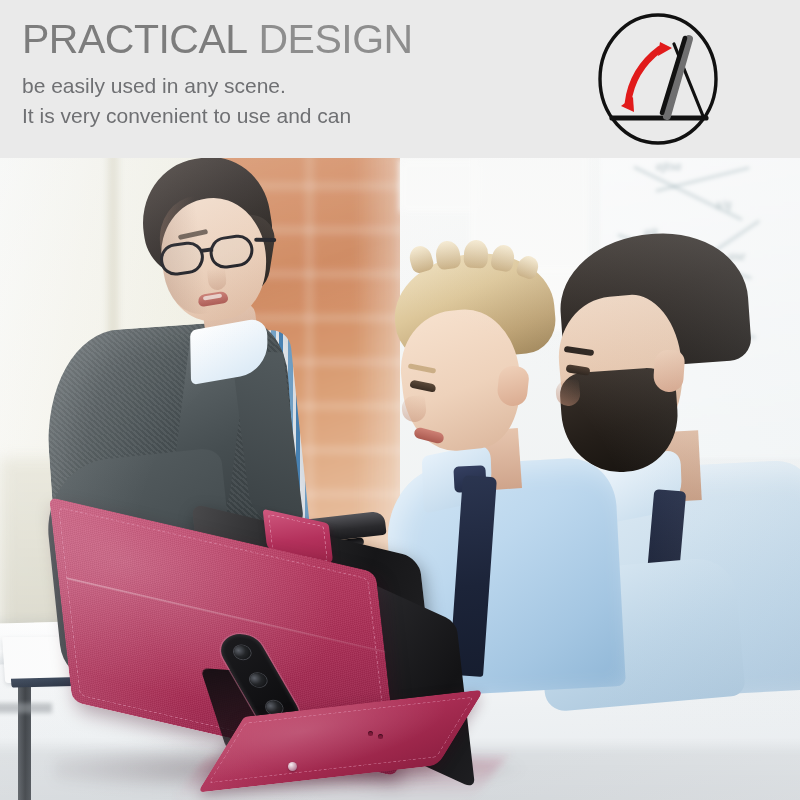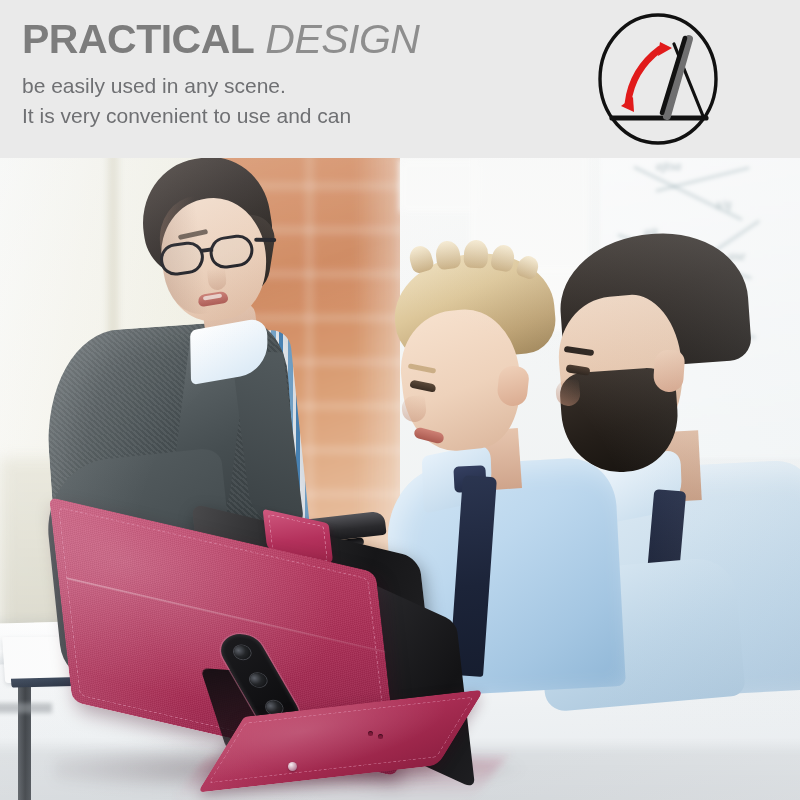--- a/index.html
+++ b/index.html
@@ -14,22 +14,22 @@
   
   .header {
     position:absolute; left:0; top:0; width:800px; height:158px;
     background:#eaeaea;
   }
   .header-text { position:absolute; left:22px; top:14px; width:540px; }
   .title {
     font-size:41px; line-height:50px; letter-spacing:-0.5px;
     white-space:nowrap;
   }
-  .title .t-bold   { font-weight:bold; color:#7d7d7d; }
-  .title .t-light  { font-weight:normal; color:#8e8e8e;font-style:italic; }
+  .title .t-bold   { font-weight:normal; color:#7d7d7d; }
+  .title .t-light  { font-weight:normal; color:#8e8e8e; }
   .subtitle {
     margin-top:7px;
     font-size:21px; line-height:30px; color:#6f7073; font-weight:normal;
   }
   .subtitle div { white-space:nowrap; }
 
   
   .header-icon {
     position:absolute; left:588px; top:8px; width:140px; height:142px;
   }

